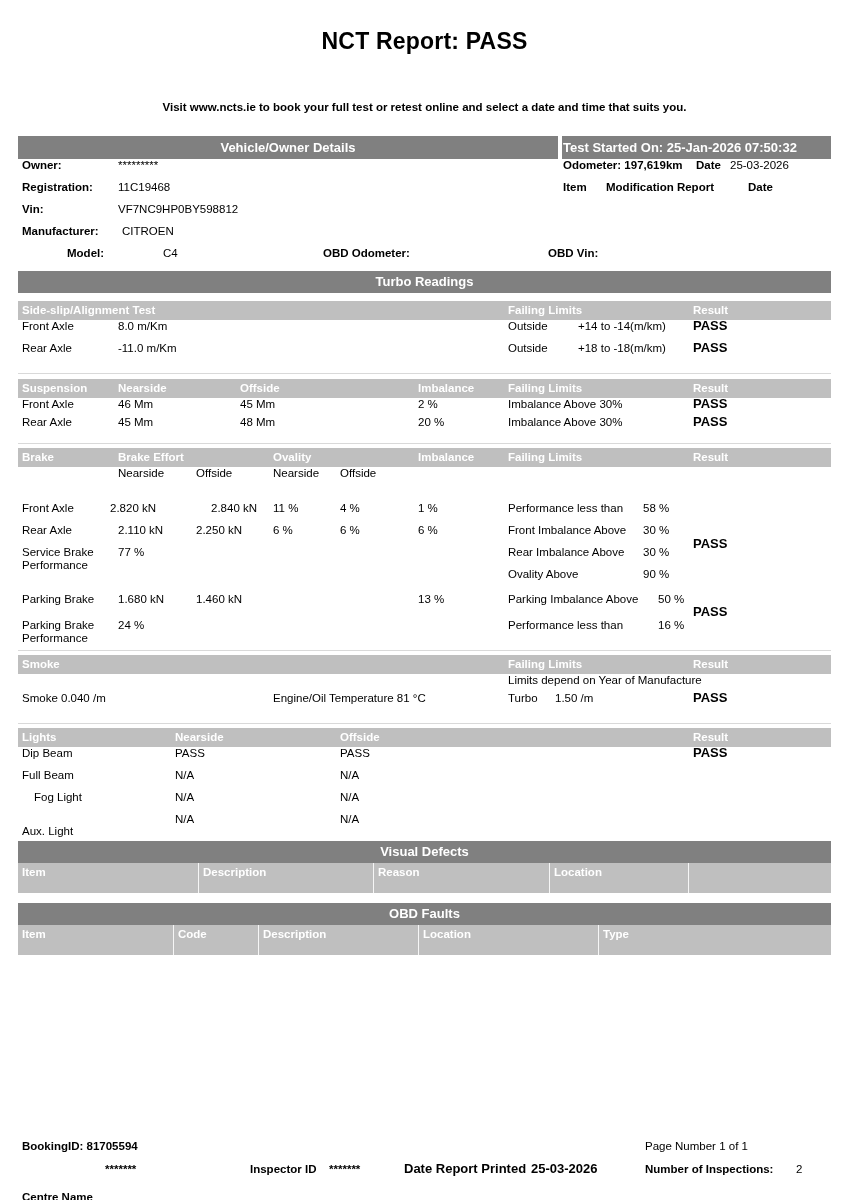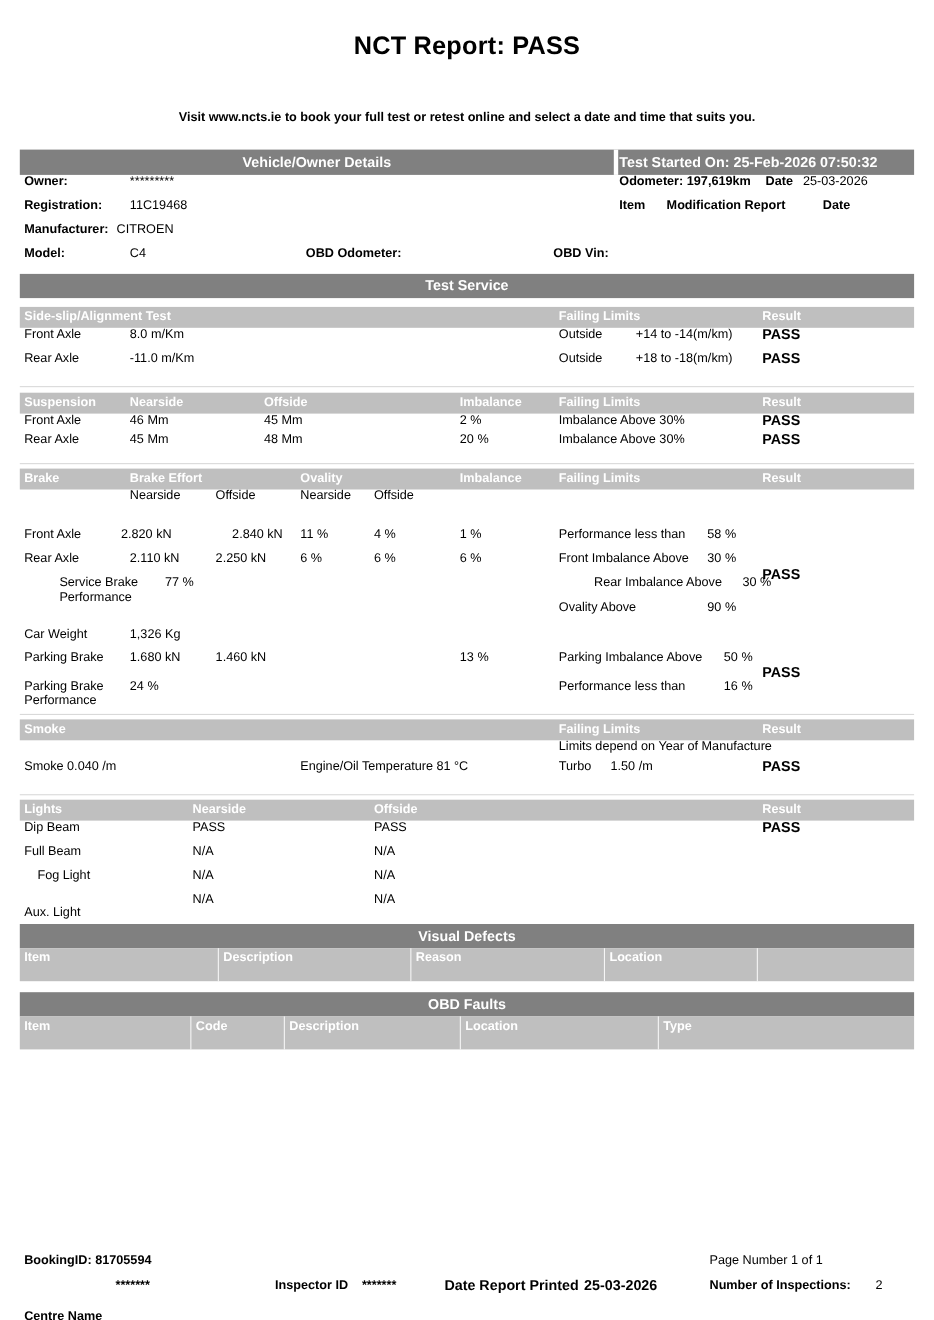--- a/index.html
+++ b/index.html
@@ -100,56 +100,60 @@
 <div class="page">
 
   <div class="doc-title">NCT Report: PASS</div>
   <div class="visit-line">Visit www.ncts.ie to book your full test or retest online and select a date and time that suits you.</div>
 
   <div class="content">
 
     <div class="bar-dark vo-bar">
       <span class="left-title">Vehicle/Owner Details</span>
       <span class="divider"></span>
-      <span class="right-title">Test Started On: 25-Feb-2026 07:50:32</span>
+      <span class="right-title">Test Started On: 25-Jan-2026 07:50:32</span>
     </div>
 
     <div class="row" style="height:22px; padding-top:5px;">
       <span class="cell b" style="left:4px;">Owner:</span>
       <span class="cell" style="left:100px;">*********</span>
       <span class="cell b" style="left:545px;">Odometer: 197,619km</span>
       <span class="cell b" style="left:678px;">Date</span>
       <span class="cell" style="left:712px;">25-03-2026</span>
     </div>
 
     <div class="row" style="height:22px; padding-top:4px;">
       <span class="cell b" style="left:4px;">Registration:</span>
       <span class="cell" style="left:100px;">11C19468</span>
       <span class="cell b" style="left:545px;">Item</span>
       <span class="cell b" style="left:588px;">Modification Report</span>
       <span class="cell b" style="left:730px;">Date</span>
     </div>
 
+    <div class="row" style="height:22px; padding-top:4px;">
+      <span class="cell b" style="left:4px;">Vin:</span>
+      <span class="cell" style="left:100px;">VF7NC9HP0BY598812</span>
+    </div>
 
     <div class="row" style="height:22px; padding-top:4px;">
       <span class="cell b" style="left:4px;">Manufacturer:</span>
-      <span class="cell" style="left:88px;">CITROEN</span>
-    </div>
-
-    <div class="row" style="height:24px; padding-top:4px;">
+      <span class="cell" style="left:104px;">CITROEN</span>
+    </div>
+
+    <div class="row" style="height:24px; padding-top:4px;margin-left:45px;">
       <span class="cell b" style="left:4px;">Model:</span>
       <span class="cell" style="left:100px;">C4</span>
       <span class="cell b" style="left:260px;">OBD Odometer:</span>
       <span class="cell" style="left:390px;"></span>
       <span class="cell b" style="left:485px;">OBD Vin:</span>
       <span class="cell" style="left:600px;"></span>
     </div>
 
     <div class="bar-dark center">
-      <span>Test Service</span>
+      <span>Turbo Readings</span>
     </div>
 
     <div class="spacer"></div>
 
     <div class="bar-light">
       <span class="cell" style="left:4px;">Side-slip/Alignment Test</span>
       <span class="cell" style="left:490px;">Failing Limits</span>
       <span class="cell" style="left:675px;">Result</span>
     </div>
 
@@ -236,37 +240,33 @@
       <span class="cell" style="left:100px;">2.110 kN</span>
       <span class="cell" style="left:178px;">2.250 kN</span>
       <span class="cell" style="left:255px;">6 %</span>
       <span class="cell" style="left:322px;">6 %</span>
       <span class="cell" style="left:400px;">6 %</span>
       <span class="cell" style="left:490px;">Front Imbalance Above</span>
       <span class="cell" style="left:625px;">30 %</span>
       <span class="cell pass" style="left:675px; top:12px;">PASS</span>
     </div>
 
-    <div class="row" style="height:22px;margin-left:32px;">
+    <div class="row" style="height:22px;">
       <span class="cell" style="left:4px;">Service Brake</span>
       <span class="cell" style="left:4px; top:13px;">Performance</span>
       <span class="cell" style="left:100px;">77 %</span>
       <span class="cell" style="left:490px;">Rear Imbalance Above</span>
       <span class="cell" style="left:625px;">30 %</span>
     </div>
 
     <div class="row" style="height:25px;">
       <span class="cell" style="left:490px;">Ovality Above</span>
       <span class="cell" style="left:625px;">90 %</span>
     </div>
 
-    <div class="row" style="height:21px;">
-      <span class="cell" style="left:4px;">Car Weight</span>
-      <span class="cell" style="left:100px;">1,326 Kg</span>
-    </div>
 
     <div class="row" style="height:26px;">
       <span class="cell" style="left:4px;">Parking Brake</span>
       <span class="cell" style="left:100px;">1.680 kN</span>
       <span class="cell" style="left:178px;">1.460 kN</span>
       <span class="cell" style="left:400px;">13 %</span>
       <span class="cell" style="left:490px;">Parking Imbalance Above</span>
       <span class="cell" style="left:640px;">50 %</span>
       <span class="cell pass" style="left:675px; top:11px;">PASS</span>
     </div>

